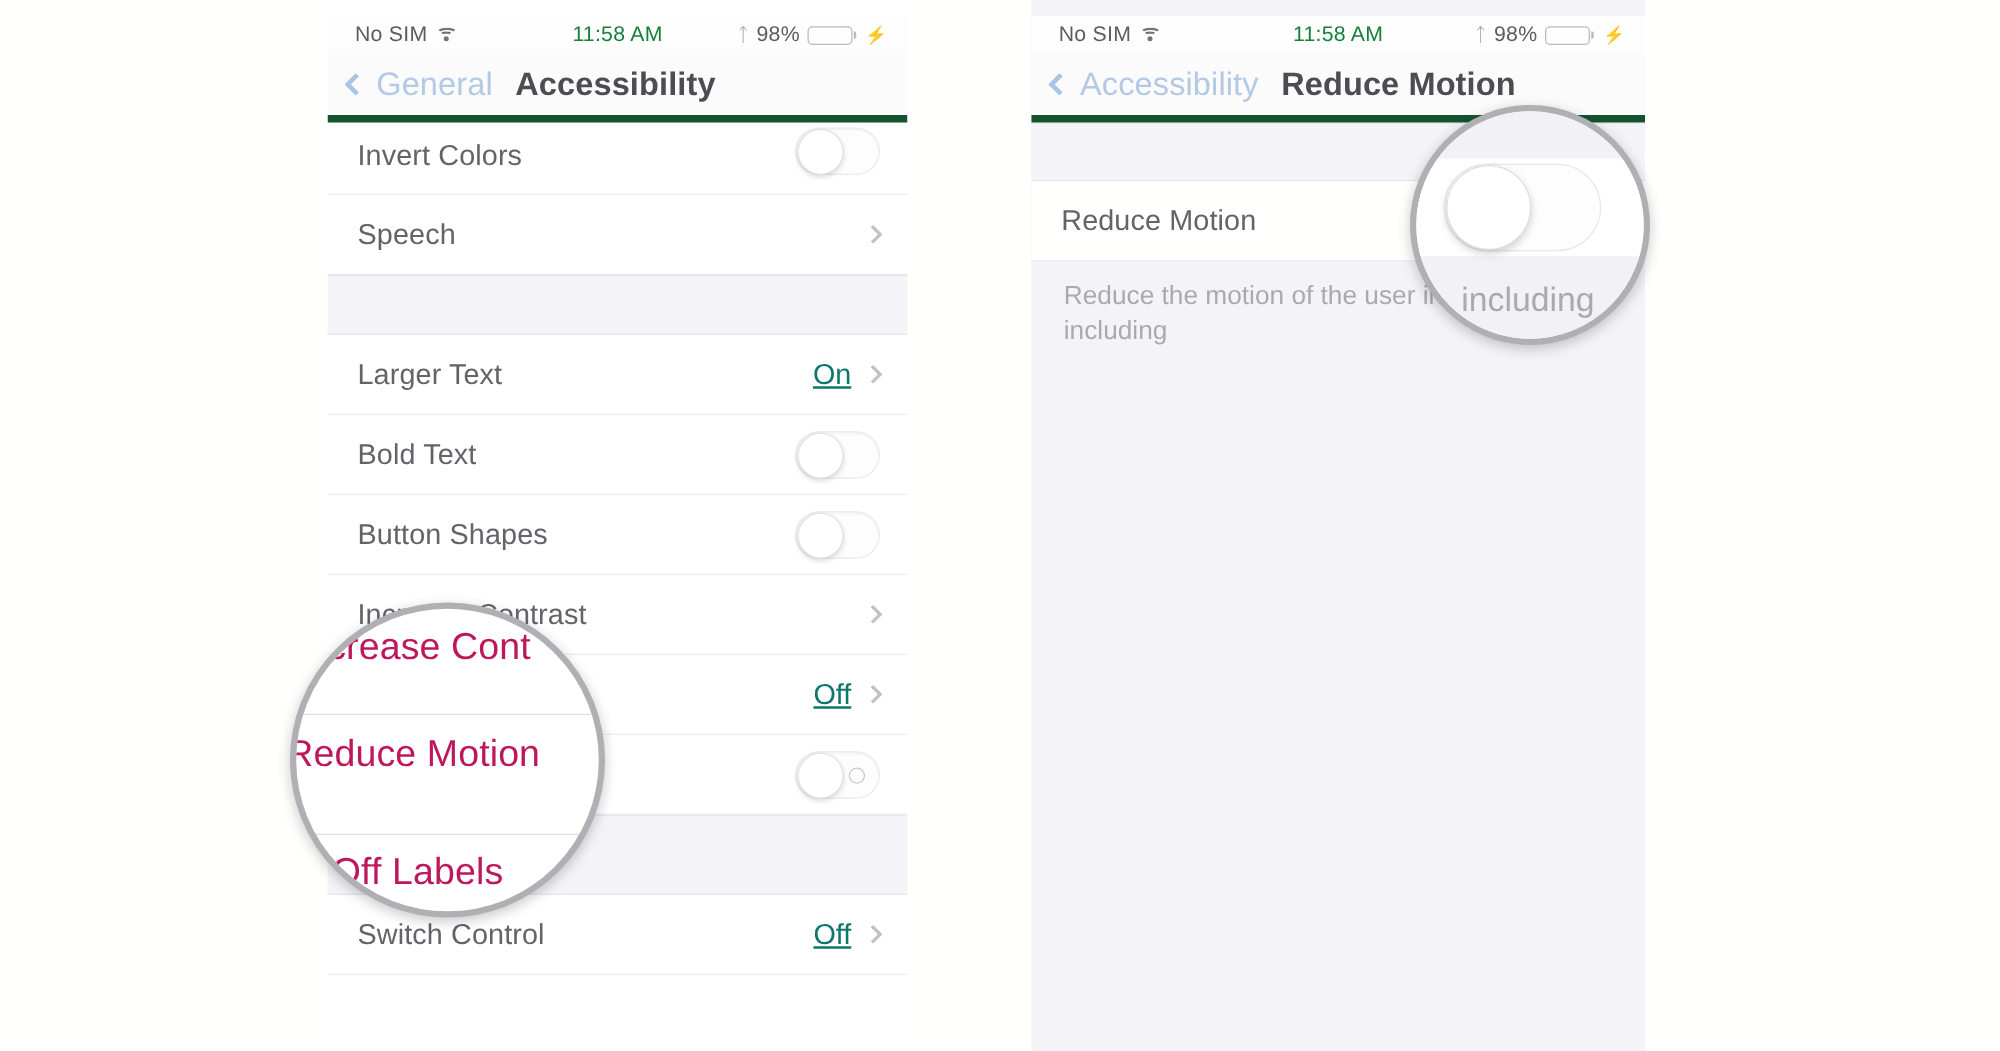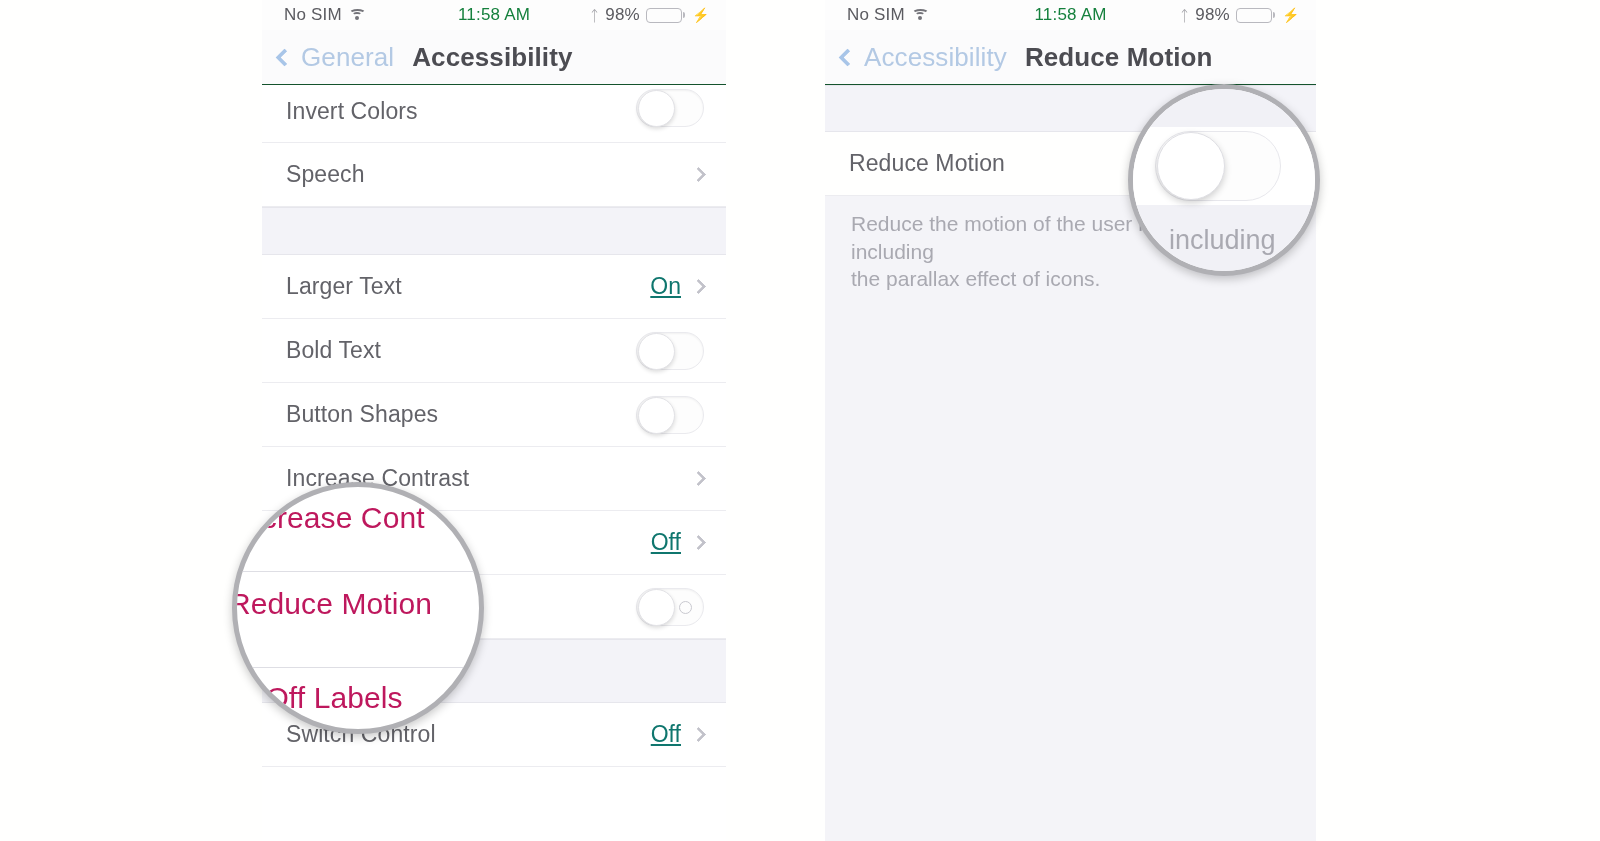--- a/index.html
+++ b/index.html
@@ -14,21 +14,21 @@
   
   .phone { position: absolute; top: 0; height: 841px; overflow: hidden; }
   #phone-left  { left: 262px; width: 464px; background: #ffffff; }
   #phone-right { left: 825px; width: 491px; background: #f4f4f8; }
 
   
   .statusbar {
     position: relative; height: 30px; width: 100%;
     background: #fdfdfd;
     display: flex; align-items: center;
-    font-size: 17px; color: #5b5b60; letter-spacing: .2px;
+    font-size: 17px; color: #5b5b60; letter-spacing: .2px; margin-top: 13px;
   }
   .sb-left { position: absolute; left: 22px; display: flex; align-items: center; gap: 7px; }
   .sb-center { position: absolute; left: 0; right: 0; text-align: center; font-weight: 400; color: #15803d; }
   .sb-right { position: absolute; right: 16px; display: flex; align-items: center; gap: 6px; }
   .wifi-icon { display: inline-block; width: 17px; height: 13px; position: relative; }
   .wifi-icon i { position: absolute; border: 2px solid #74747a; border-bottom: none;
      border-left-color: transparent; border-right-color: transparent; border-radius: 50% 50% 0 0; }
   .wifi-icon i:nth-child(1){ width:17px; height:9px; left:0; top:0; }
   .wifi-icon i:nth-child(2){ width:10px; height:6px; left:3.5px; top:3px; }
   .wifi-icon i:nth-child(3){ width:4px; height:4px; left:6.5px; top:7px; background:#74747a; border-radius:50%; border:none; }
@@ -37,21 +37,21 @@
   .batt-body { width: 36px; height: 15px; border: 1.5px solid #b9b9bf; border-radius: 4px; padding: 1.5px; }
   .batt-fill { height: 100%; width: 98%; background: #9fe0a0; border-radius: 2px; }
   .batt-cap { width: 2.5px; height: 6px; background: #b9b9bf; border-radius: 0 2px 2px 0; margin-left: 1px; }
   .bolt { font-size: 14px; color: #8f8f95; margin-left: 1px; }
 
   
   .navbar {
     position: relative; height: 55px; width: 100%;
     background: #fbfbfc;
     display: flex; align-items: center;
-    border-bottom: 1px solid #14532d;
+    border-bottom: 6px solid #14532d;
     text-align: center;
   }
   .nav-back { display: flex; align-items: center; margin-left: 16px; cursor: pointer; }
   .chev-left {
     width: 13px; height: 13px; border-left: 4px solid #a8c5e8; border-bottom: 4px solid #a8c5e8;
     transform: rotate(45deg); margin-right: 10px; border-radius: 1px;
   }
   .nav-back-label { font-size: 26px; color: #b3c9e4; letter-spacing: .1px; }
   .nav-title { font-size: 26px; font-weight: 700; color: #4c4c52; margin-left: 18px; letter-spacing: .1px; }
 
@@ -282,21 +282,20 @@
       <span class="row-label">Reduce Motion</span>
       <span class="row-right">
           <span class="toggle">
             <span class="knob"></span>
           </span>
         </span>
     </div>
 
     <div class="desc">
       <div>Reduce the motion of the user interface, including</div>
-      <div>the parallax effect of icons.</div>
     </div>
     <div class="spacer-grey" style="height:520px;"></div>
   </div>
 
   <div class="loupe" id="loupe-left">
     <div class="loupe-inner">
       <div class="lp-row" style="top:14px;">
         <span class="lp-text" style="margin-left:8px;">ncrease Cont</span>
       </div>
       <div class="lp-line" style="top:84px;"></div>

